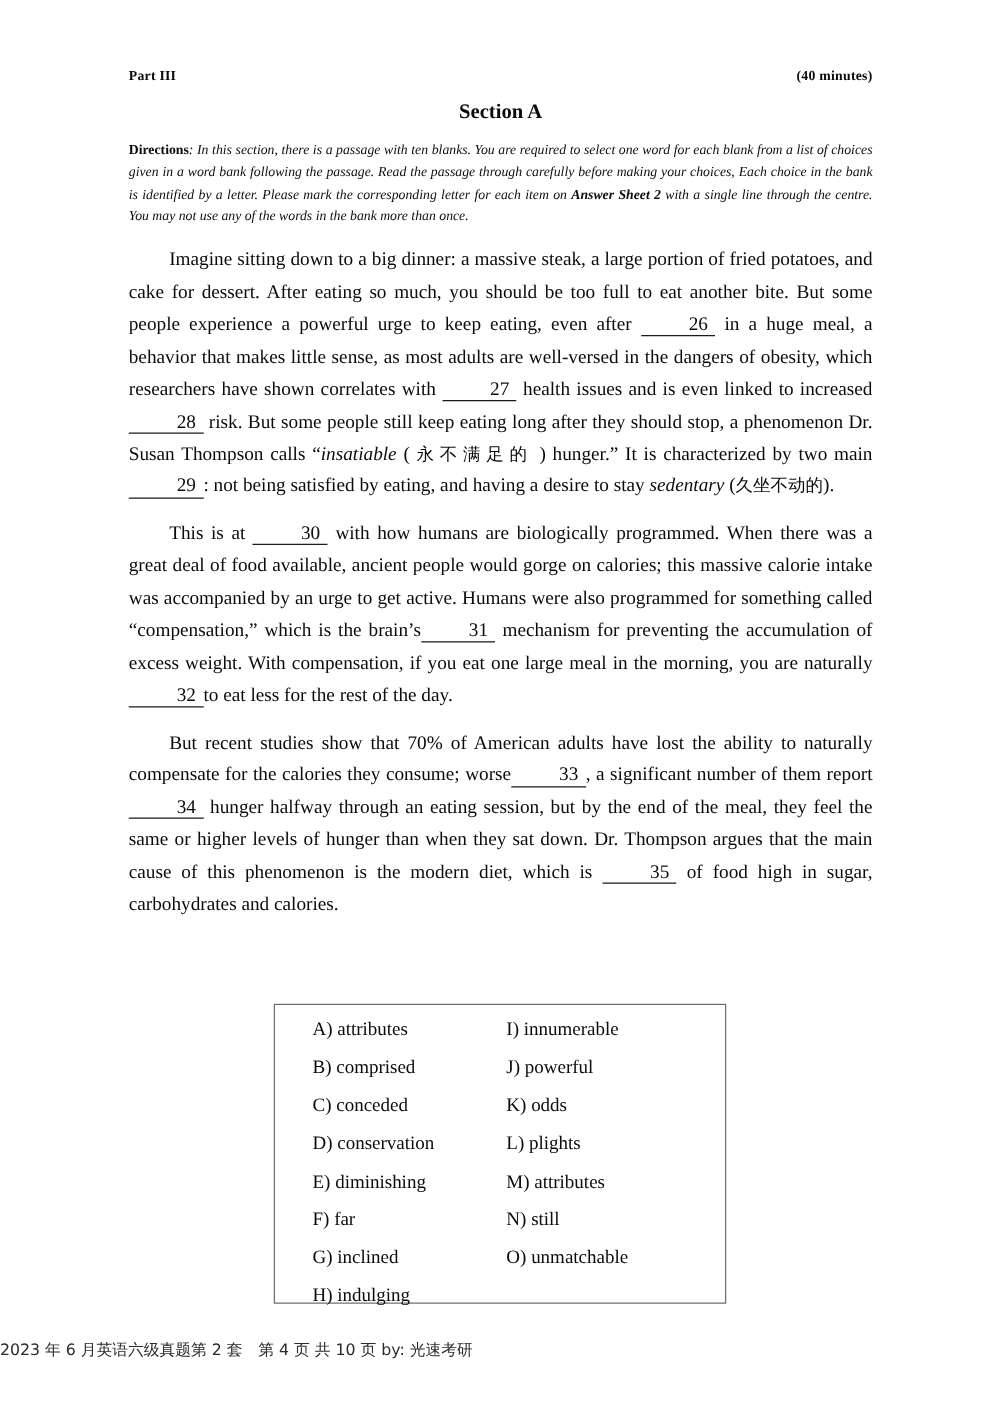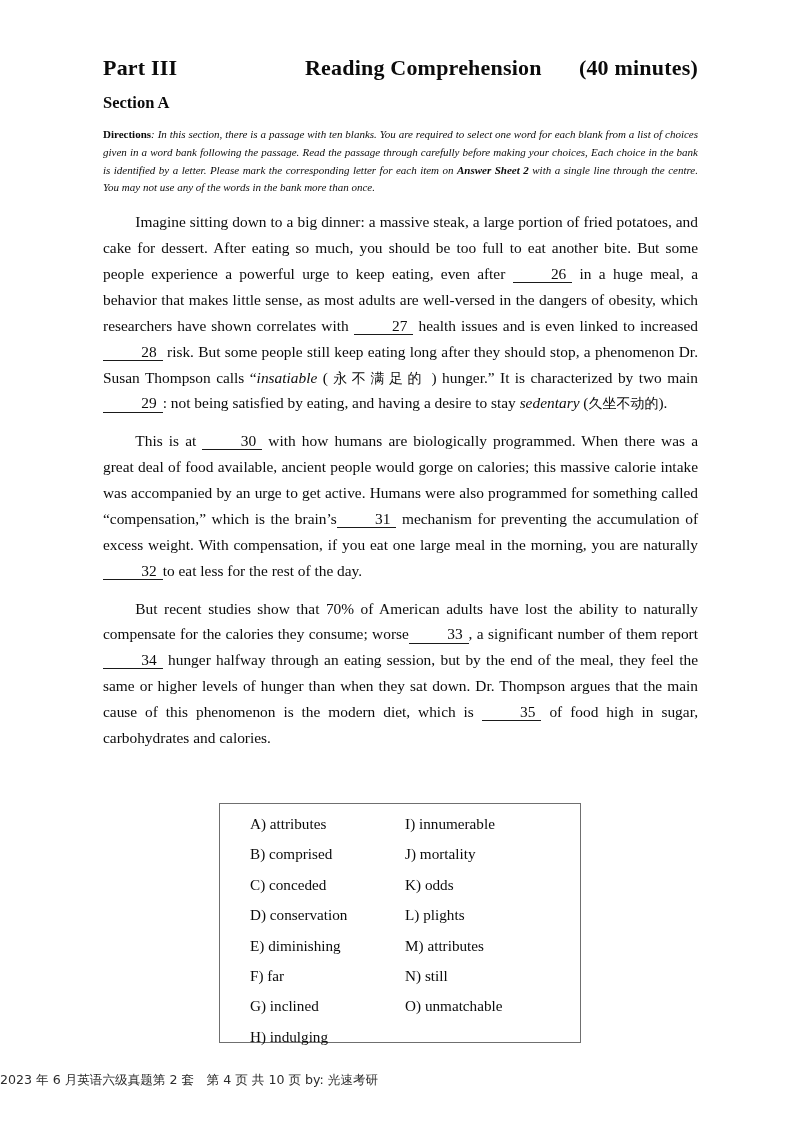--- a/index.html
+++ b/index.html
@@ -20,31 +20,32 @@
     left: 103px;
     top: 55px;
     width: 595px;
   }
 
   
   .head-row {
     display: flex;
     align-items: baseline;
     font-weight: bold;
-    font-size: 22px;
+    font-size: 11px;
     letter-spacing: .2px;
     justify-content: space-between;
   }
   .head-part   { width: 200px; }
   .head-title  { flex: 1; text-align: left; padding-left: 2px; }
   .head-time   { white-space: nowrap; }
   .section-a {
     font-weight: bold;
     font-size: 16.5px;
     margin-top: 12px;
+    text-align: center;
   }
 
   
   .directions {
     margin-top: 13px;
     font-style: italic;
     font-size: 11px;
     line-height: 1.62;
     text-align: justify;
     text-justify: inter-word;
@@ -125,21 +126,20 @@
     white-space: nowrap;
   }
 </style>
 </head>
 <body>
 
 <div class="page">
 
   <div class="head-row">
     <span class="head-part">Part III</span>
-    <span class="head-title">Reading Comprehension</span>
     <span class="head-time">(40 minutes)</span>
   </div>
 
   <div class="section-a">Section A</div>
 
   <div class="directions">
     <span class="lead">Directions</span><span class="lead-colon">:</span><span> In this section, there is a passage with ten blanks. You are required to select one word for each blank from a list of choices given in a word bank following the passage. Read the passage through carefully before making your choices, Each choice in the bank is identified by a letter. Please mark the corresponding letter for each item on </span><span class="bold-italic">Answer Sheet 2</span><span> with a single line through the centre. You may not use any of the words in the bank more than once.</span>
   </div>
 
   <div class="para">
@@ -163,21 +163,21 @@
       <div class="wb-item">B) comprised</div>
       <div class="wb-item">C) conceded</div>
       <div class="wb-item">D) conservation</div>
       <div class="wb-item">E) diminishing</div>
       <div class="wb-item">F) far</div>
       <div class="wb-item">G) inclined</div>
       <div class="wb-item">H) indulging</div>
     </div>
     <div class="wb-col right">
       <div class="wb-item">I) innumerable</div>
-      <div class="wb-item">J) mortality</div>
+      <div class="wb-item">J) powerful</div>
       <div class="wb-item">K) odds</div>
       <div class="wb-item">L) plights</div>
       <div class="wb-item">M) attributes</div>
       <div class="wb-item">N) still</div>
       <div class="wb-item">O) unmatchable</div>
     </div>
   </div>
 </div>
 
 <div class="footer">2023 年 6 月英语六级真题第 2 套　第 4 页 共 10 页 by: 光速考研</div>

